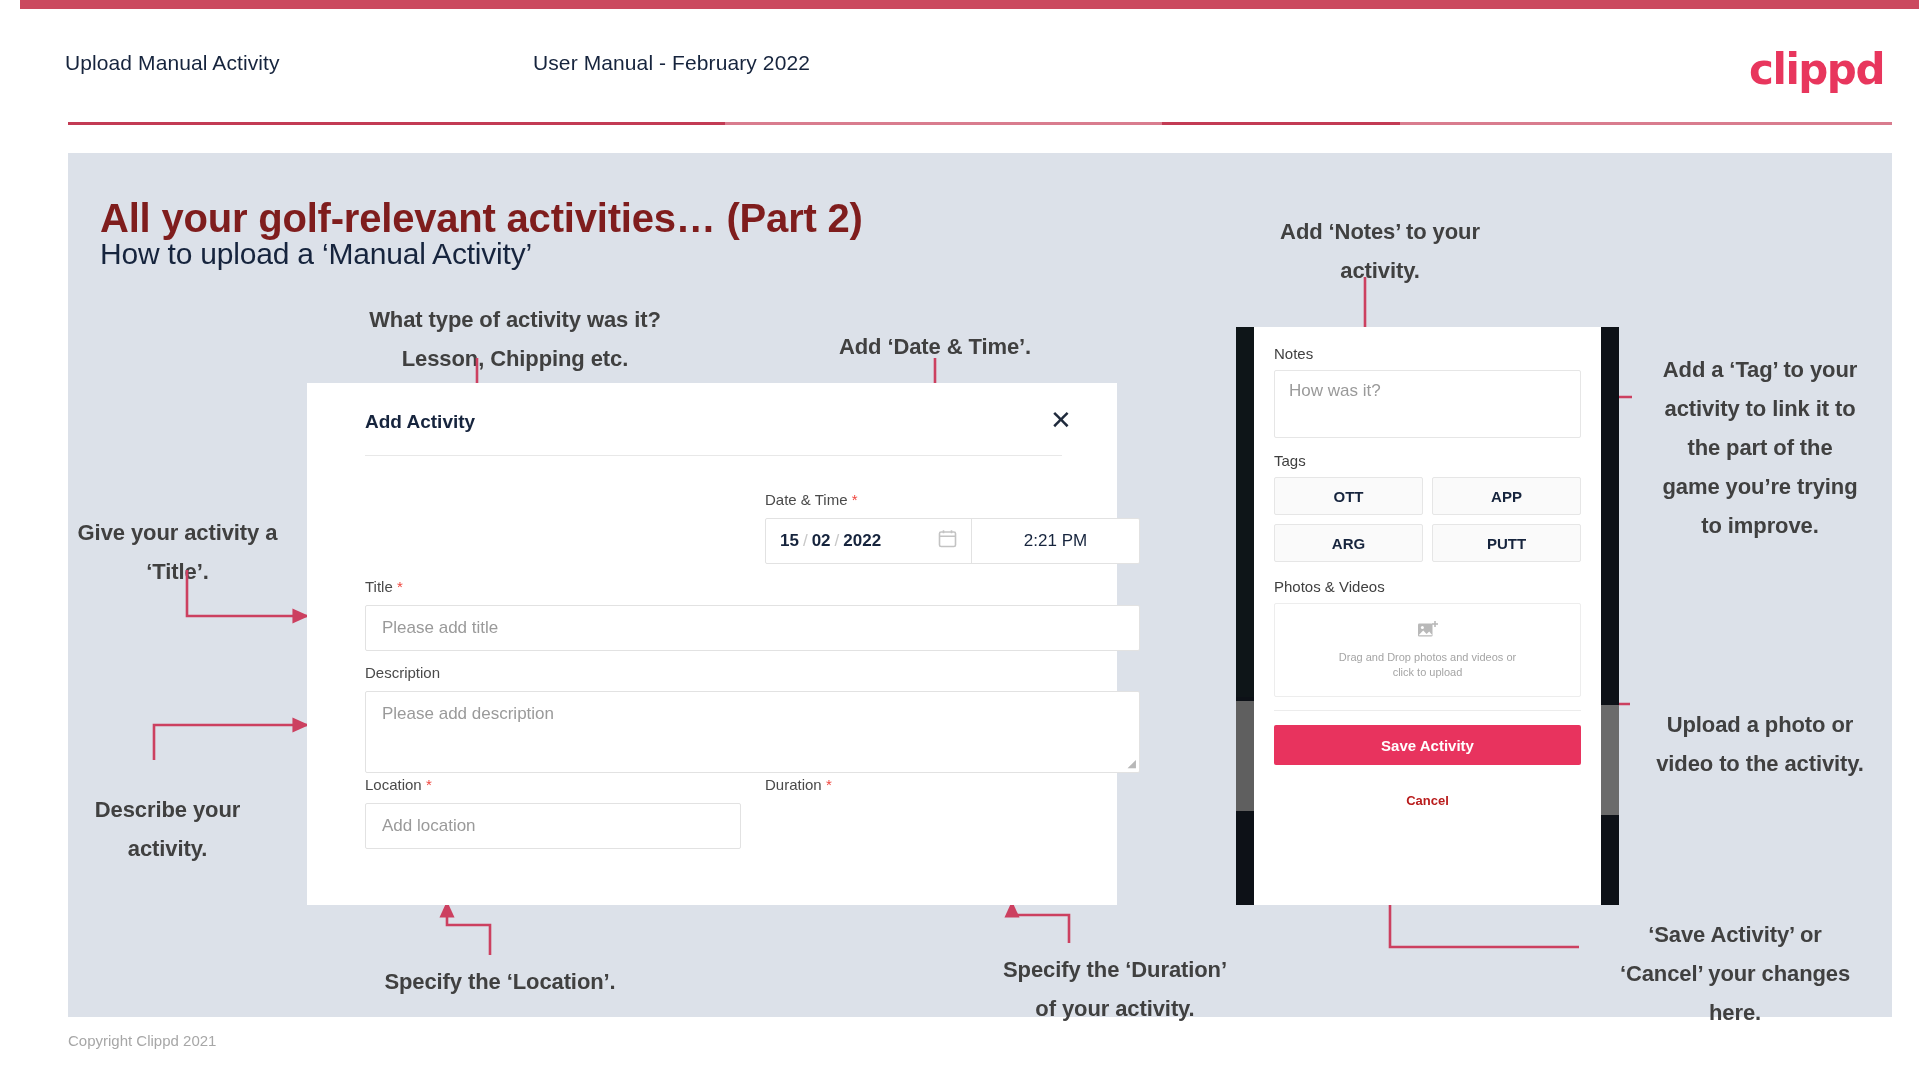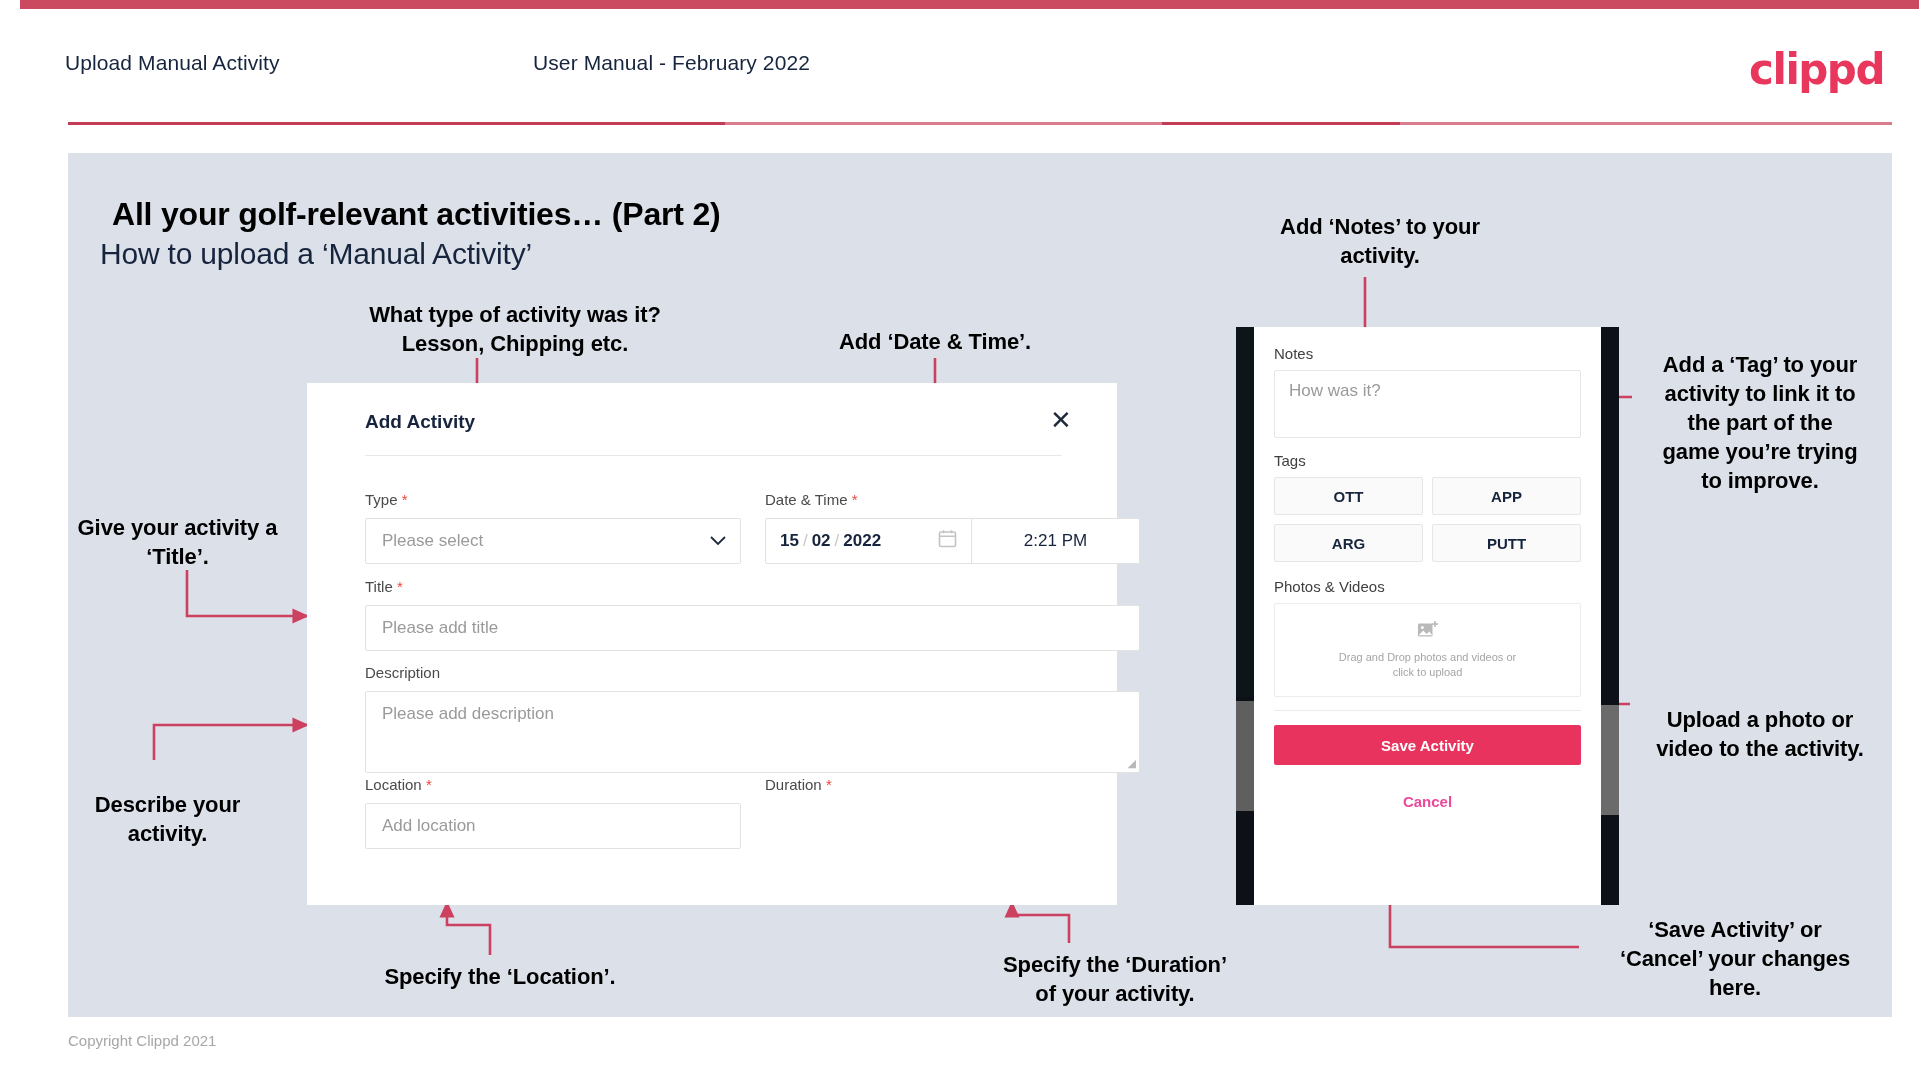--- a/index.html
+++ b/index.html
@@ -25,25 +25,25 @@
                color:#e8365d; letter-spacing:-1.5px; font-family:"DejaVu Sans", sans-serif; }
   .hdr-rule  { position:absolute; left:48px; top:122px; width:1824px; height:3px;
                background: linear-gradient(to right,#c33b54 0%, #c33b54 36%, #d97c8e 36%, #d97c8e 60%, #c33b54 60%, #c33b54 73%, #d97c8e 73%, #d97c8e 100%); }
 
   
   .panel {
     position: absolute; left: 48px; top: 153px; width: 1824px; height: 864px;
     background: #dce1e9;
   }
 
-  .title-main { position:absolute; left:92px; top:196px; font-size:32px; font-weight:700; color:#000000; letter-spacing:-.2px; }
+  .title-main { position:absolute; left:80px; top:196px; font-size:40px; font-weight:700; color:#7f1d1d; letter-spacing:-.2px; }
   .title-sub  { position:absolute; left:80px; top:237px; font-size:30px; font-weight:400; color:#16243d; letter-spacing:-.2px; }
 
   
-  .anno { position:absolute; color:#000000; font-size:22px; font-weight:600; line-height:29px; text-align:center; letter-spacing:-.1px; }
+  .anno { position:absolute; color:#404040; font-size:22px; font-weight:600; line-height:39px; text-align:center; letter-spacing:-.1px; }
 
   
   .arrows { position:absolute; left:0; top:0; width:1919px; height:1079px; pointer-events:none; }
 
   
   .dialog {
     position:absolute; left:287px; top:383px; width:810px; height:522px;
     background:#ffffff;
   }
   .dlg-title { position:absolute; left:58px; top:28px; font-size:19px; font-weight:700; color:#16243d; }
@@ -101,21 +101,21 @@
   .p-notes { border:1px solid #e6e6e6; height:68px; padding:10px 14px; font-size:17px; color:#9a9a9a; border-radius:2px; }
   .p-tags { display:grid; grid-template-columns:1fr 1fr; gap:9px; }
   .p-tag { border:1px solid #e6e6e6; background:#fafafa; height:38px; display:flex; align-items:center; justify-content:center;
            font-size:15px; font-weight:700; color:#16243d; border-radius:2px; }
   .p-drop { border:1px solid #ededed; height:94px; display:flex; flex-direction:column; align-items:center; justify-content:center;
             gap:6px; border-radius:2px; }
   .p-drop-txt { font-size:11px; color:#a5a5a5; text-align:center; line-height:15px; }
   .p-hr { height:1px; background:#ececec; margin:13px 0 14px 0; }
   .p-save { background:#e8335e; height:40px; display:flex; align-items:center; justify-content:center;
             color:#fff; font-size:15px; font-weight:700; border-radius:2px; cursor:pointer; }
-  .p-cancel { text-align:center; font-size:15px; font-weight:700; color:#ec4899; margin-top:28px; cursor:pointer; }
+  .p-cancel { text-align:center; font-size:13px; font-weight:700; color:#b91c1c; margin-top:28px; cursor:pointer; }
 
   .copyright { position:absolute; left:48px; top:1032px; font-size:15px; color:#a7a7a7; }
 </style>
 </head>
 <body>
 
 <div id="root">
 
   <div class="top-strip"></div>
 
@@ -170,35 +170,20 @@
 
       <path d="M1559,947 L1370,947 L1370,835"></path>
     </g>
   </svg>
 
   <div class="dialog">
     <div class="dlg-title">Add Activity</div>
     <div class="dlg-close">✕</div>
     <div class="dlg-rule"></div>
 
-    <div class="f-type">
-      <div class="field-label">
-        <span>Type</span>
-        <span class="req">*</span>
-      </div>
-      <div style="height:10px"></div>
-      <div class="inp select-box">
-        <span>Please select</span>
-        <span class="chev">
-          <svg width="16" height="10" viewBox="0 0 16 10">
-              <path d="M1 1 L8 8 L15 1" stroke="#1f2a3c" stroke-width="1.8" fill="none"></path>
-            </svg>
-        </span>
-      </div>
-    </div>
 
     <div class="f-datetime">
       <div class="field-label">
         <span>Date &amp; Time</span>
         <span class="req">*</span>
       </div>
       <div style="height:10px"></div>
       <div class="dt-row">
         <div class="dt-date">
           <span>15</span>

